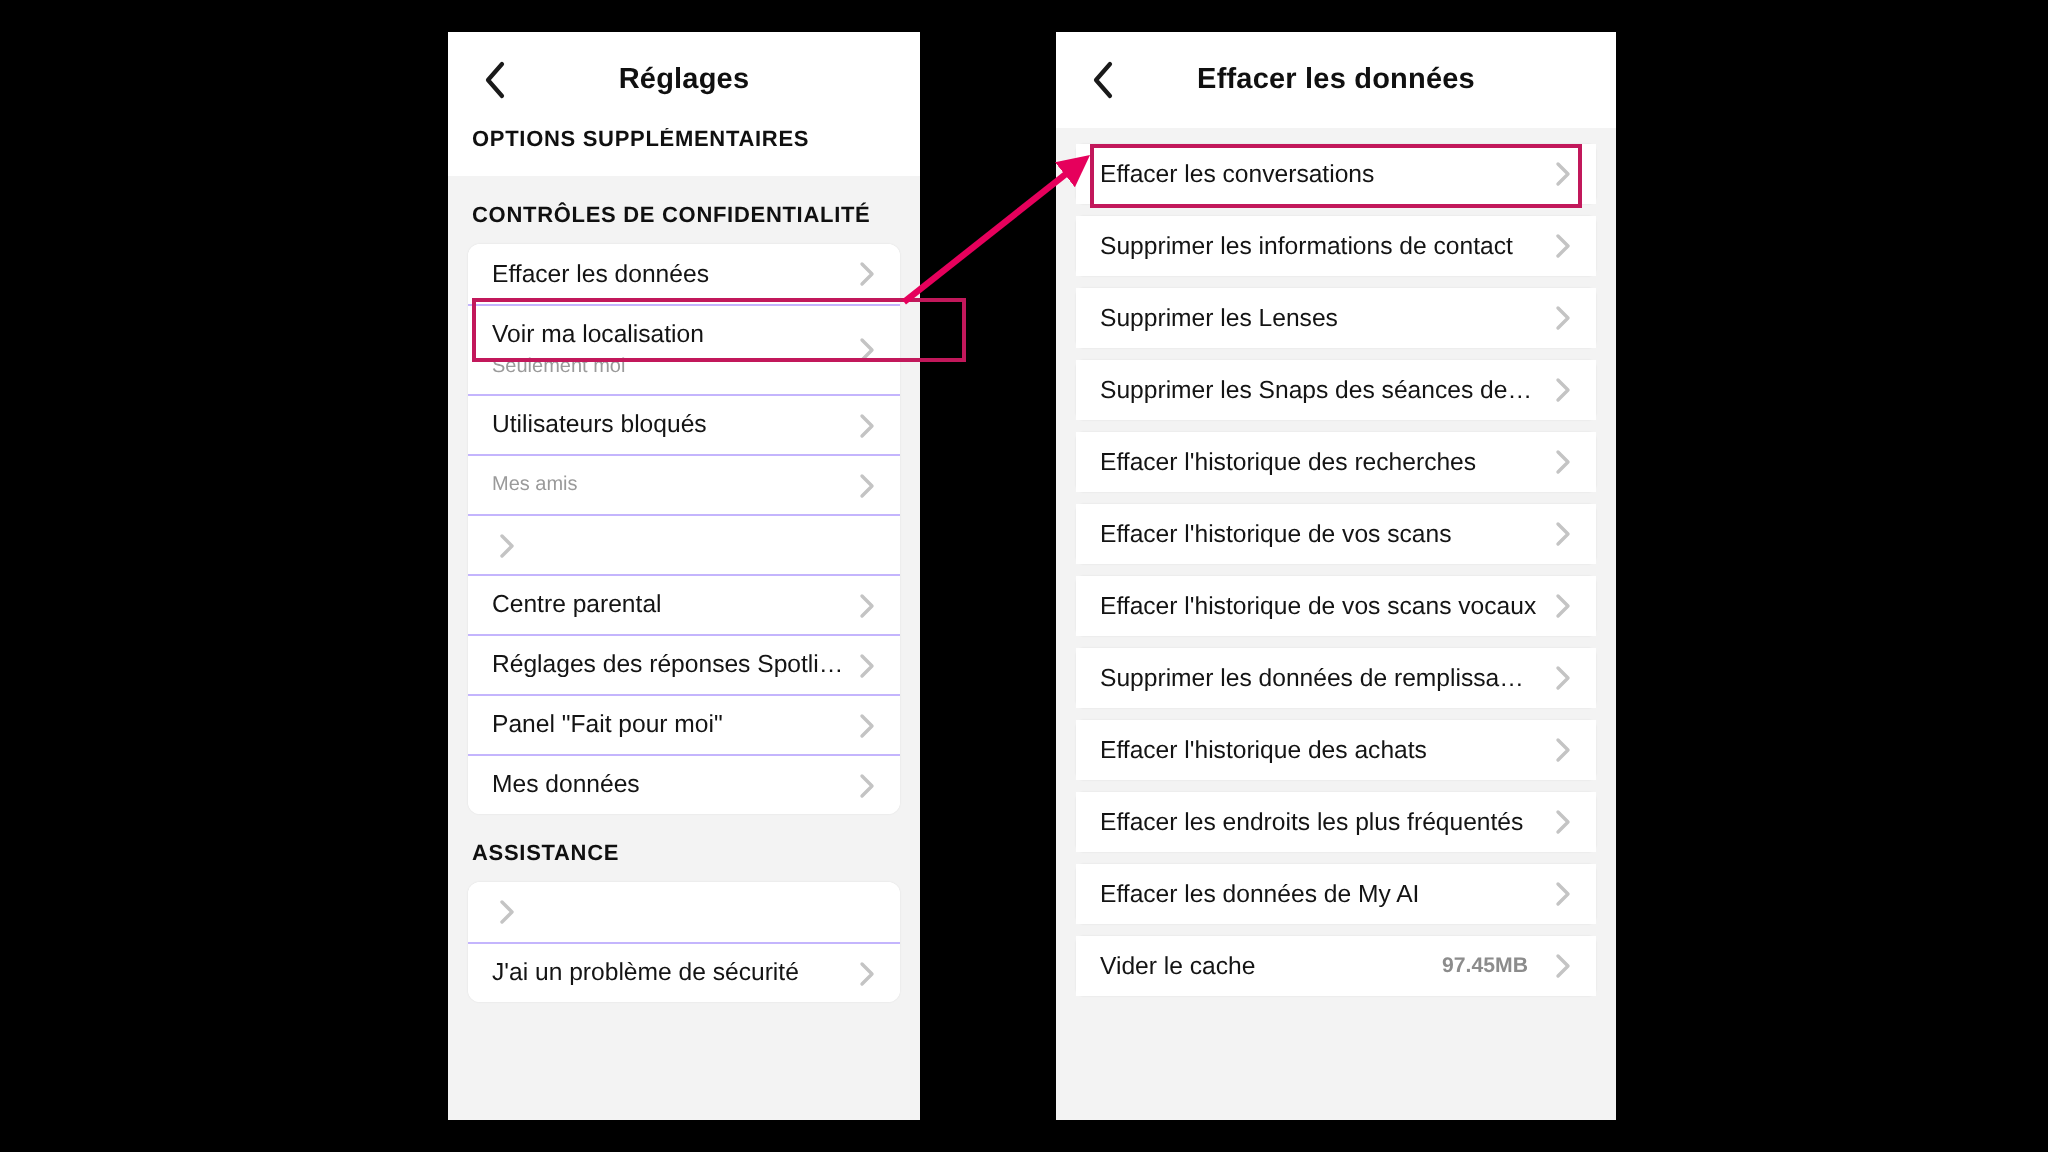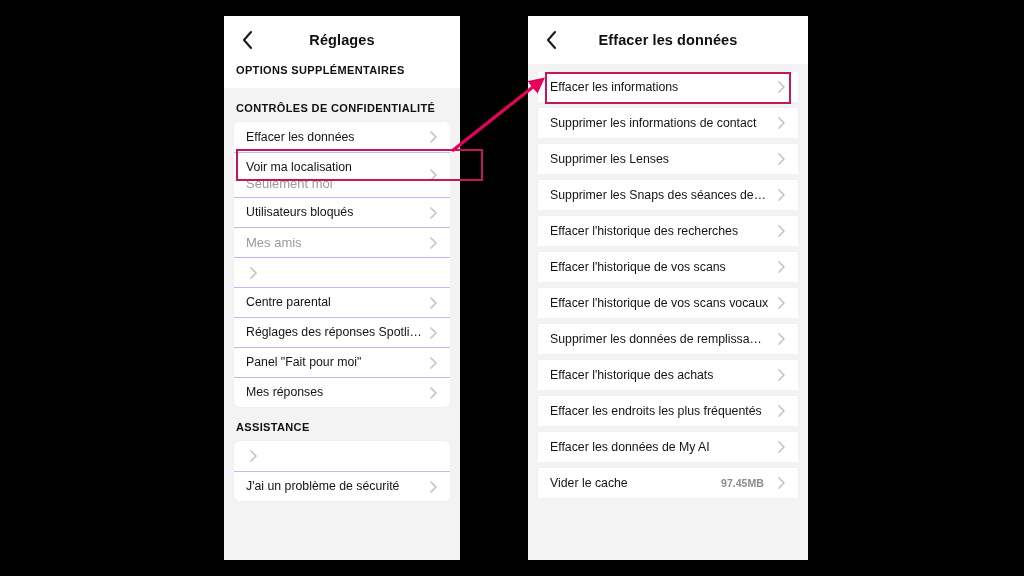--- a/index.html
+++ b/index.html
@@ -130,21 +130,21 @@
   .row-label {
     font-size: 12.3px;
     color: #141414;
     white-space: nowrap;
     overflow: hidden;
     text-overflow: ellipsis;
     line-height: 17px;
   }
 
   .row-sub {
-    font-size: 13px;
+    font-size: 10px;
     color: #9a9a9a;
     line-height: 14px;
     margin-top: 1px;
   }
 
   .row-value {
     font-size: 10.6px;
     color: #8c8c8c;
     font-weight: bold;
     margin-right: 10px;
@@ -307,21 +307,21 @@
           </div>
           <div class="row-chevron">
             <svg width="9" height="14" viewBox="0 0 9 14" fill="none" stroke="currentColor" stroke-width="1.7" stroke-linecap="round" stroke-linejoin="round">
                 <polyline points="2,2 7,7 2,12"></polyline>
               </svg>
           </div>
         </div>
 
         <div class="row">
           <div class="row-text">
-            <div class="row-label">Mes réponses</div>
+            <div class="row-label">Mes données</div>
           </div>
           <div class="row-chevron">
             <svg width="9" height="14" viewBox="0 0 9 14" fill="none" stroke="currentColor" stroke-width="1.7" stroke-linecap="round" stroke-linejoin="round">
                 <polyline points="2,2 7,7 2,12"></polyline>
               </svg>
           </div>
         </div>
 
       </div>
 
@@ -361,21 +361,21 @@
           </svg>
       </div>
       <div class="nav-title">Effacer les données</div>
     </div>
 
     <div class="panel-body" style="padding-top:8px;">
 
       <div class="card-sep">
         <div class="row">
           <div class="row-text">
-            <div class="row-label">Effacer les informations</div>
+            <div class="row-label">Effacer les conversations</div>
           </div>
           <div class="row-chevron">
             <svg width="9" height="14" viewBox="0 0 9 14" fill="none" stroke="currentColor" stroke-width="1.7" stroke-linecap="round" stroke-linejoin="round">
                 <polyline points="2,2 7,7 2,12"></polyline>
               </svg>
           </div>
         </div>
       </div>
 
       <div class="card-sep">

